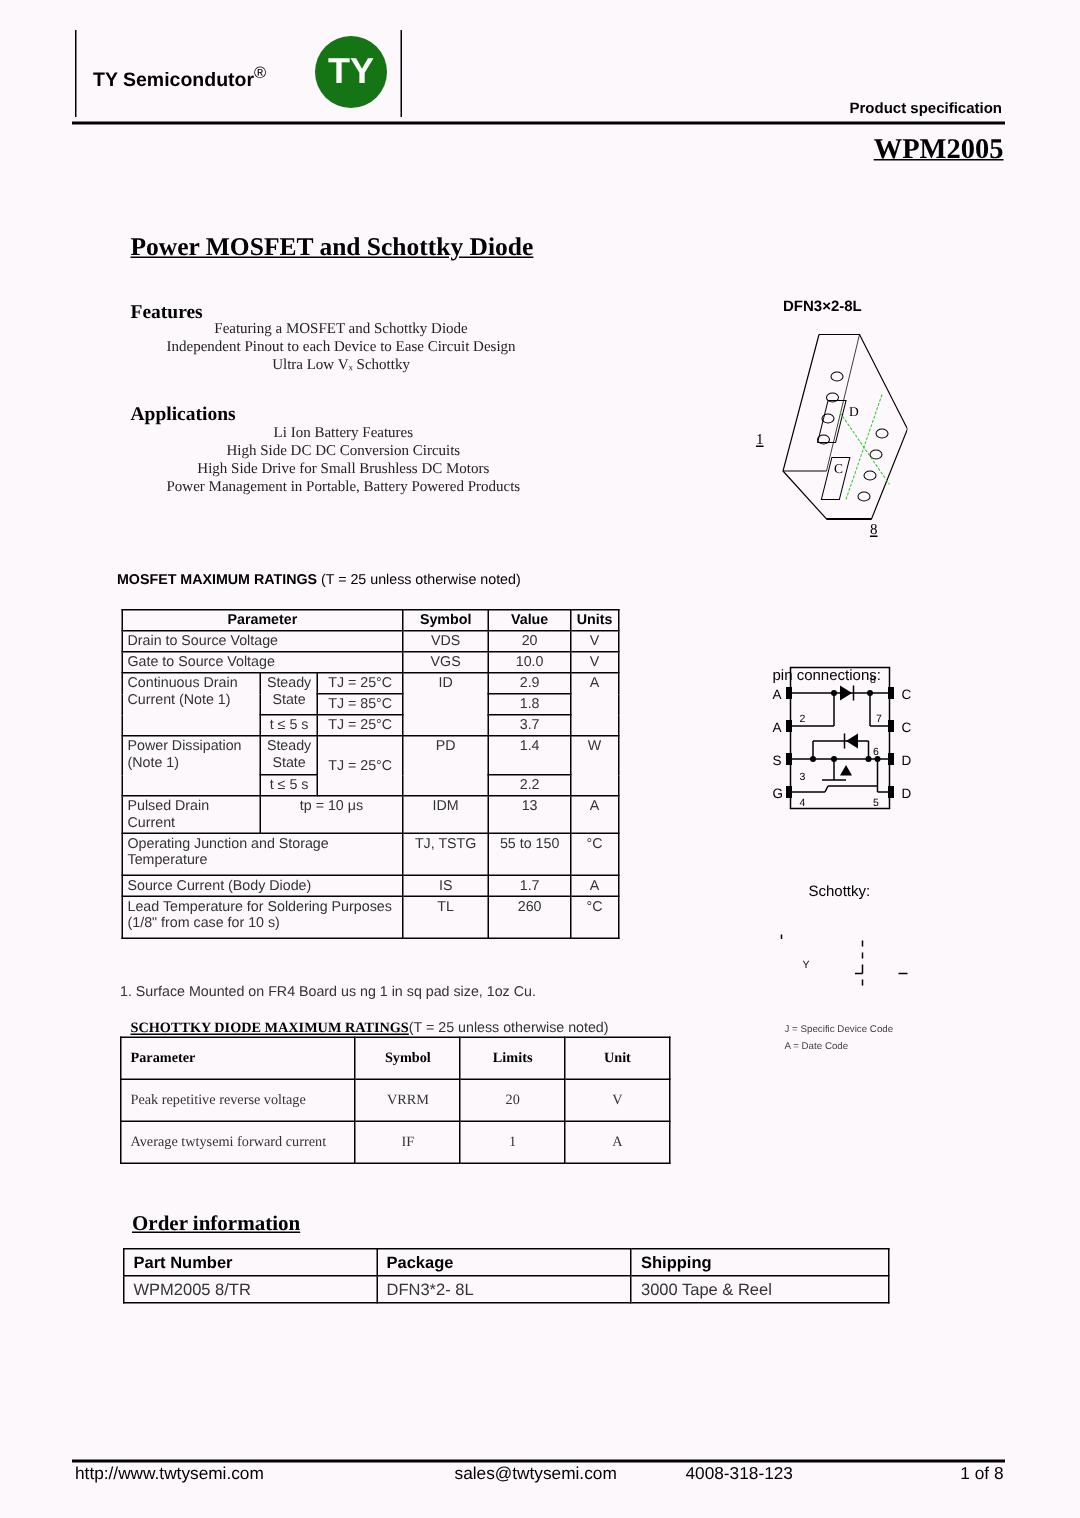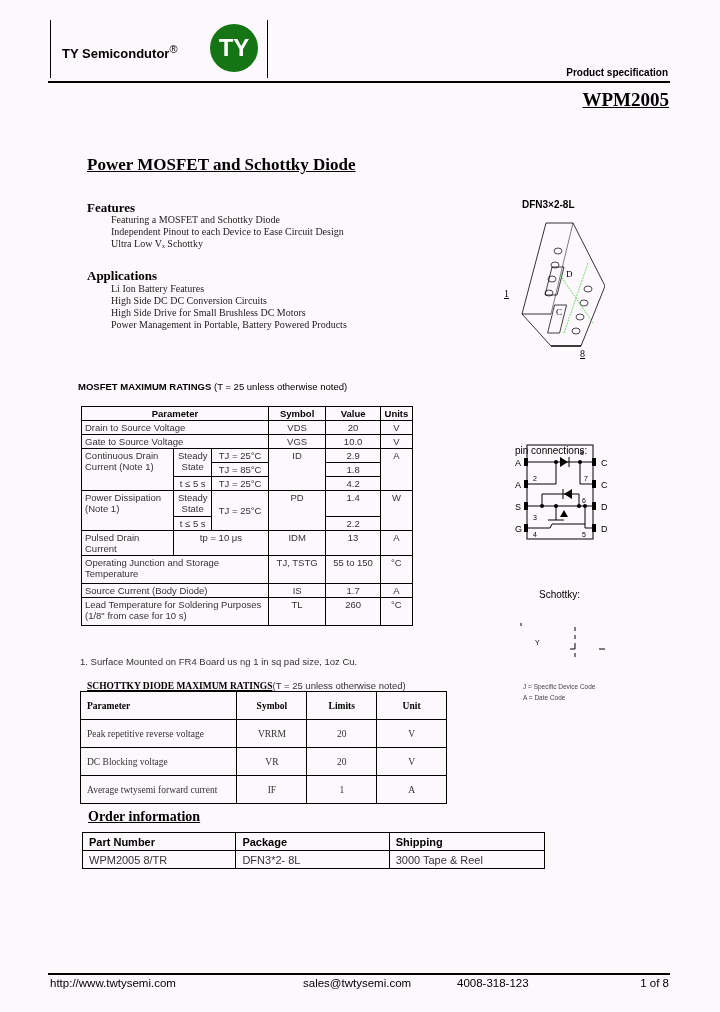--- a/index.html
+++ b/index.html
@@ -4,31 +4,31 @@
 <style>
   * { box-sizing: border-box; margin: 0; padding: 0; }
   body { width: 720px; height: 1012px; background: #fcf8fc; position: relative; overflow: hidden; font-family: "Liberation Sans", sans-serif; color: #000; }
   .abs { position: absolute; }
   .vline { position: absolute; width: 1px; background: #000; }
   .hline { position: absolute; height: 2px; background: #000; }
   .logo-text { font-family: "Liberation Sans", sans-serif; font-weight: bold; font-size: 13px; }
   .logo-circle { width: 48px; height: 48px; border-radius: 50%; background: #157515; color: #fff; font-weight: bold; font-size: 24px; display: flex; align-items: center; justify-content: center; font-family: "Liberation Sans", sans-serif; }
   .serif { font-family: "Liberation Serif", serif; text-decoration: underline; }
   .sec-h { font-family: "Liberation Serif", serif; font-weight: bold; font-size: 13px; }
-  .list-item { font-family: "Liberation Serif", serif; font-size: 10px; line-height: 12px; color: #222; }
+  .list-item { font-family: "Liberation Serif", serif; font-size: 10px; line-height: 12px; color: #222; text-align: center; }
   table { border-collapse: collapse; }
   .mt { position: absolute; left: 81px; top: 406px; width: 332px; border: 1.5px solid #000; font-size: 9.5px; }
   .mt td, .mt th { border: 1px solid #000; padding: 1px 3px; vertical-align: top; color: #333; }
   .mt th { font-weight: bold; text-align: center; color: #000; }
   .c { text-align: center; }
   .st { position: absolute; left: 80px; top: 691px; width: 367px; border: 1.5px solid #000; font-family: "Liberation Serif", serif; font-size: 9.5px; }
   .st td, .st th { border: 1px solid #000; height: 28px; padding: 0 6px; color: #333; }
   .st th { font-weight: bold; text-align: center; color: #000; }
   .st td.l, .st th.l { text-align: left; }
-  .ot { position: absolute; left: 82px; top: 832px; width: 463px; border: 1px solid #000; font-size: 11px; padding-left: 44px; }
+  .ot { position: absolute; left: 82px; top: 832px; width: 511px; border: 1px solid #000; font-size: 11px; padding-left: 44px; }
   .ot td, .ot th { border: 1px solid #000; height: 18px; padding: 0 6px; text-align: left; color: #333; }
   .ot th { font-weight: bold; color: #000; }
   .footer { position: absolute; top: 977px; font-size: 11.5px; }
 </style>
 </head>
 <body>
 
 <div class="vline" style="left:50px;top:20px;height:58px;"></div>
 <div class="vline" style="left:267px;top:20px;height:58px;"></div>
 <div class="abs logo-text" style="left:62px;top:43px;">
@@ -123,21 +123,21 @@
     <td class="c">2.9</td>
     <td rowspan="3" class="c">A</td>
   </tr>
   <tr>
     <td class="c">TJ = 85°C</td>
     <td class="c">1.8</td>
   </tr>
   <tr>
     <td class="c">t ≤ 5 s</td>
     <td class="c">TJ = 25°C</td>
-    <td class="c">4.2</td>
+    <td class="c">3.7</td>
   </tr>
   <tr>
     <td rowspan="2">Power Dissipation (Note 1)</td>
     <td class="c" style="height:26px">Steady State</td>
     <td rowspan="2" class="c" style="vertical-align:middle">TJ = 25°C</td>
     <td rowspan="2" class="c">PD</td>
     <td class="c">1.4</td>
     <td rowspan="2" class="c">W</td>
   </tr>
   <tr>
@@ -271,26 +271,20 @@
     <th>Limits</th>
     <th>Unit</th>
   </tr>
   <tr>
     <td class="l">Peak repetitive reverse voltage</td>
     <td class="c">VRRM</td>
     <td class="c">20</td>
     <td class="c">V</td>
   </tr>
   <tr>
-    <td class="l">DC Blocking voltage</td>
-    <td class="c">VR</td>
-    <td class="c">20</td>
-    <td class="c">V</td>
-  </tr>
-  <tr>
     <td class="l">Average twtysemi forward current</td>
     <td class="c">IF</td>
     <td class="c">1</td>
     <td class="c">A</td>
   </tr>
 </tbody>
   </table>
 
 <div class="abs serif" style="left:88px;top:809px;font-size:14px;font-weight:bold;">Order information</div>
 <table class="ot">

